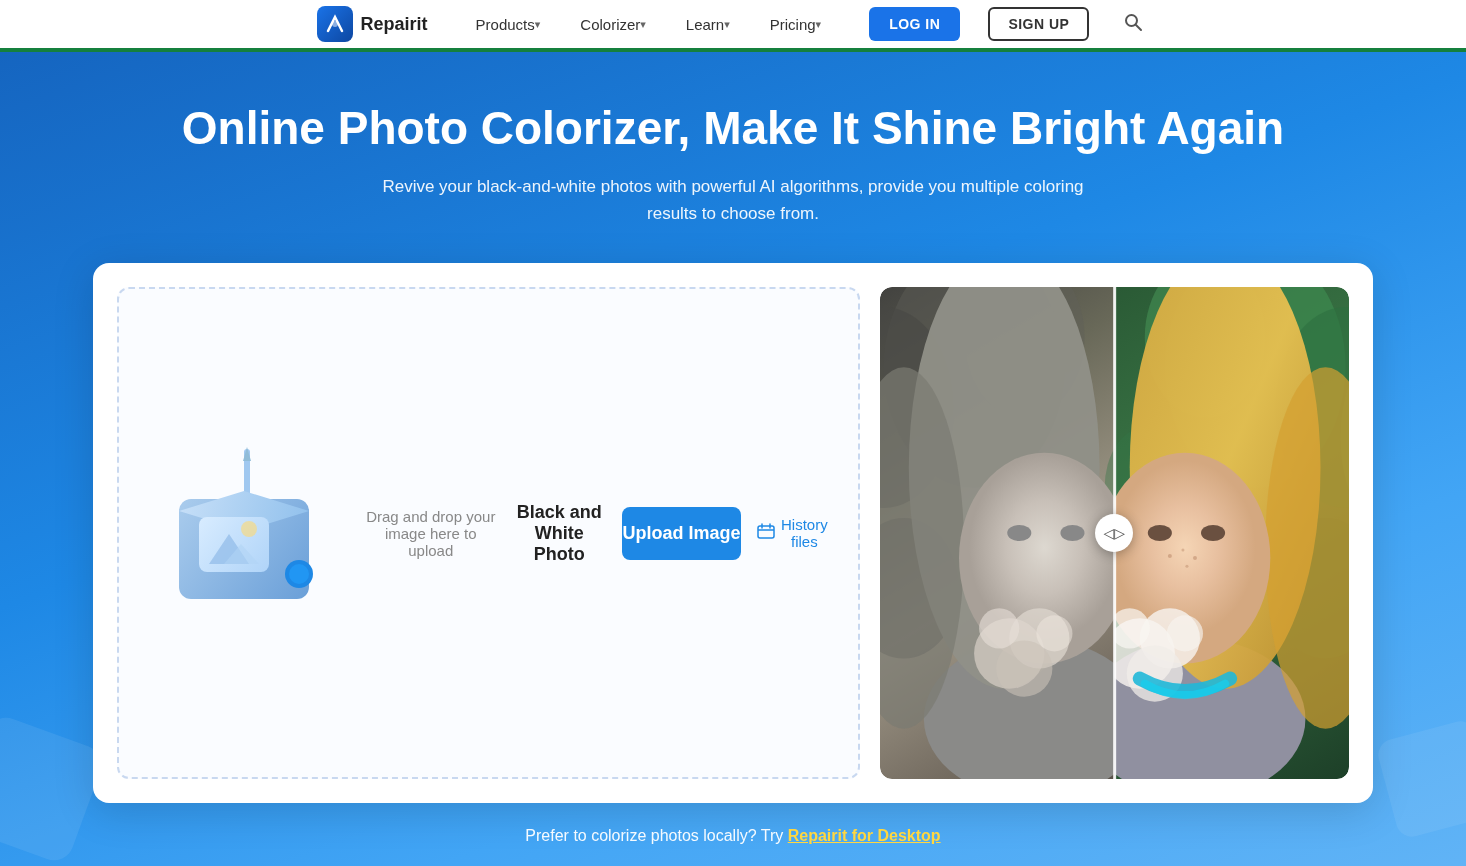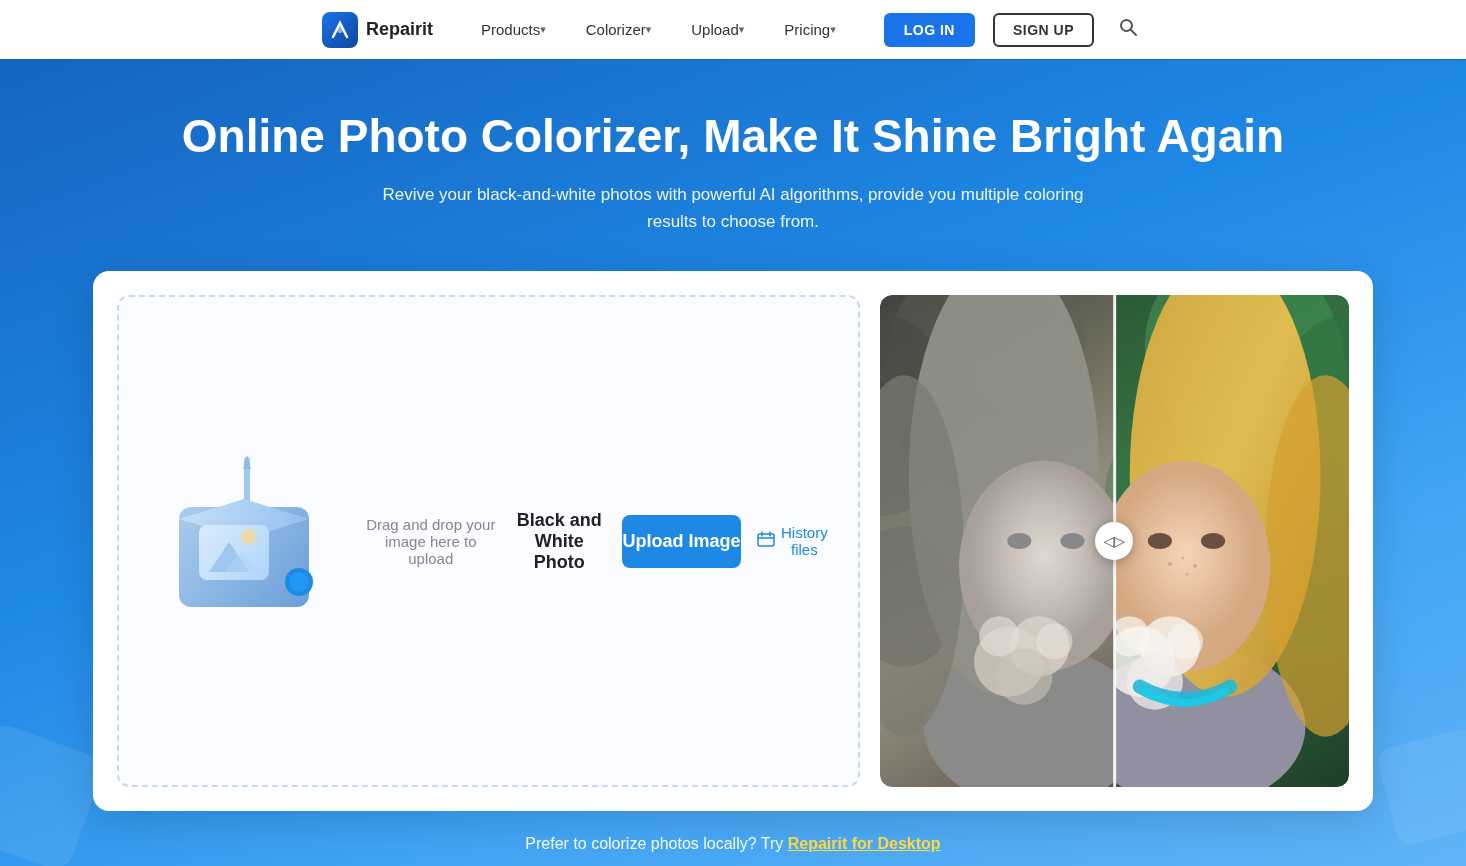--- a/index.html
+++ b/index.html
@@ -2,23 +2,23 @@
 <html><head>
   <meta charset="utf-8">
   <style>
     * { margin: 0; padding: 0; box-sizing: border-box; }
     body { font-family: -apple-system, BlinkMacSystemFont, 'Segoe UI', sans-serif; width: 1466px; overflow-x: hidden; }
 
     
     .navbar {
       display: flex;
       justify-content: center;
-      height: 60px;
+      height: 52px;
       background: #fff;
-      border-bottom: 1px solid #15803d;
+      border-bottom: 4px solid #15803d;
       gap: 0;
       position: relative;
     }
     .navbar-inner {
       display: flex;
       align-items: center;
       gap: 8px;
     }
     .logo-area {
       display: flex;
@@ -50,21 +50,21 @@
       padding: 8px 16px;
       font-size: 15px;
       color: #333;
       cursor: pointer;
       font-weight: 500;
     }
     .nav-chevron { font-size: 11px; color: #666; }
     .nav-actions {
       display: flex;
       align-items: center;
-      gap: 18px;
+      gap: 28px;
       margin-left: 24px;
     }
     .btn-login {
       background: #1a73e8;
       color: white;
       border: none;
       padding: 9px 20px;
       border-radius: 6px;
       font-size: 14px;
       font-weight: 600;
@@ -266,21 +266,21 @@
 
     <div class="nav-item">
       <span>Products</span>
       <span class="nav-chevron">▾</span>
     </div>
     <div class="nav-item">
       <span>Colorizer</span>
       <span class="nav-chevron">▾</span>
     </div>
     <div class="nav-item">
-      <span>Upload</span>
+      <span>Learn</span>
       <span class="nav-chevron">▾</span>
     </div>
     <div class="nav-item">
       <span>Pricing</span>
       <span class="nav-chevron">▾</span>
     </div>
 
     <div class="nav-actions">
       <button class="btn-login">LOG IN</button>
       <button class="btn-signup">SIGN UP</button>

